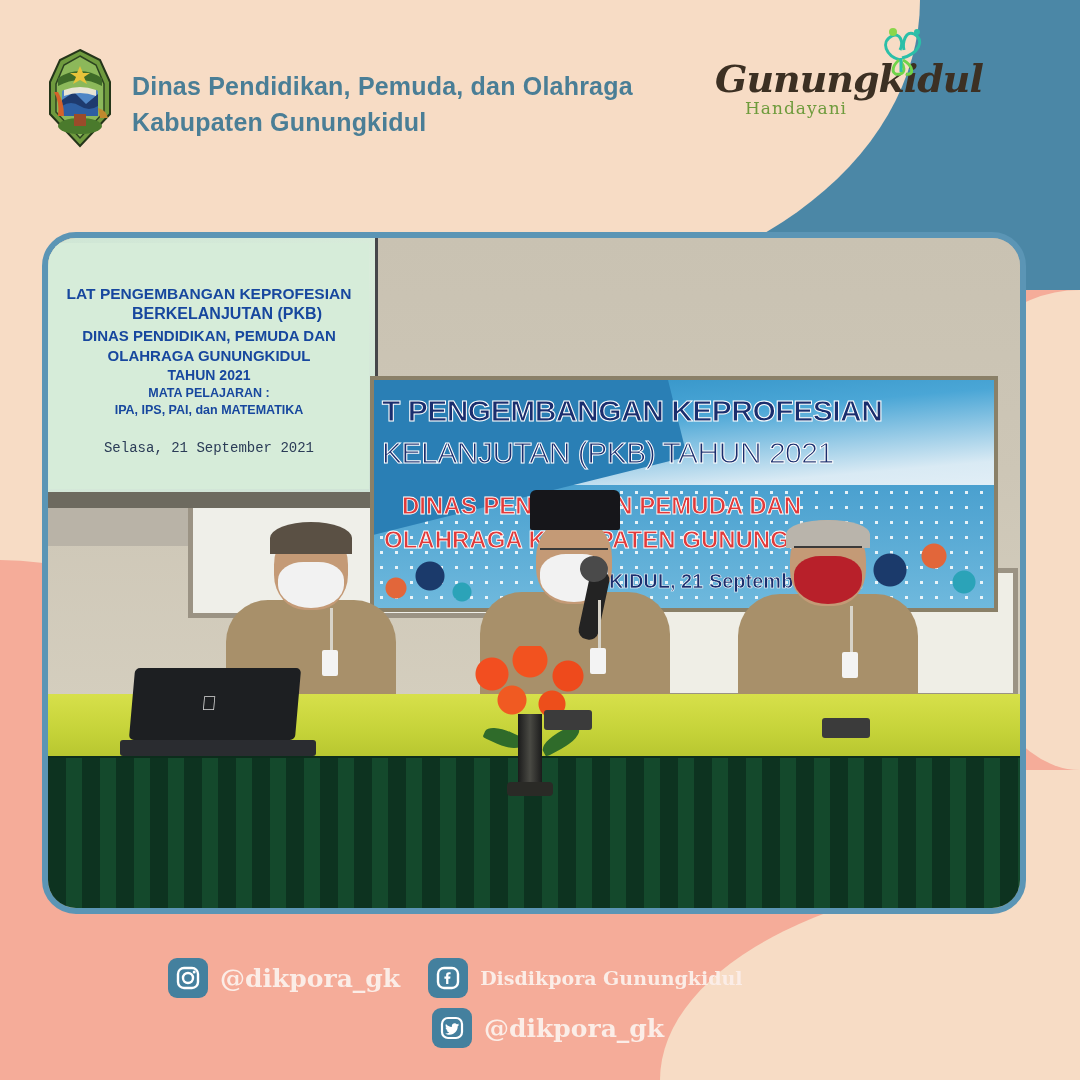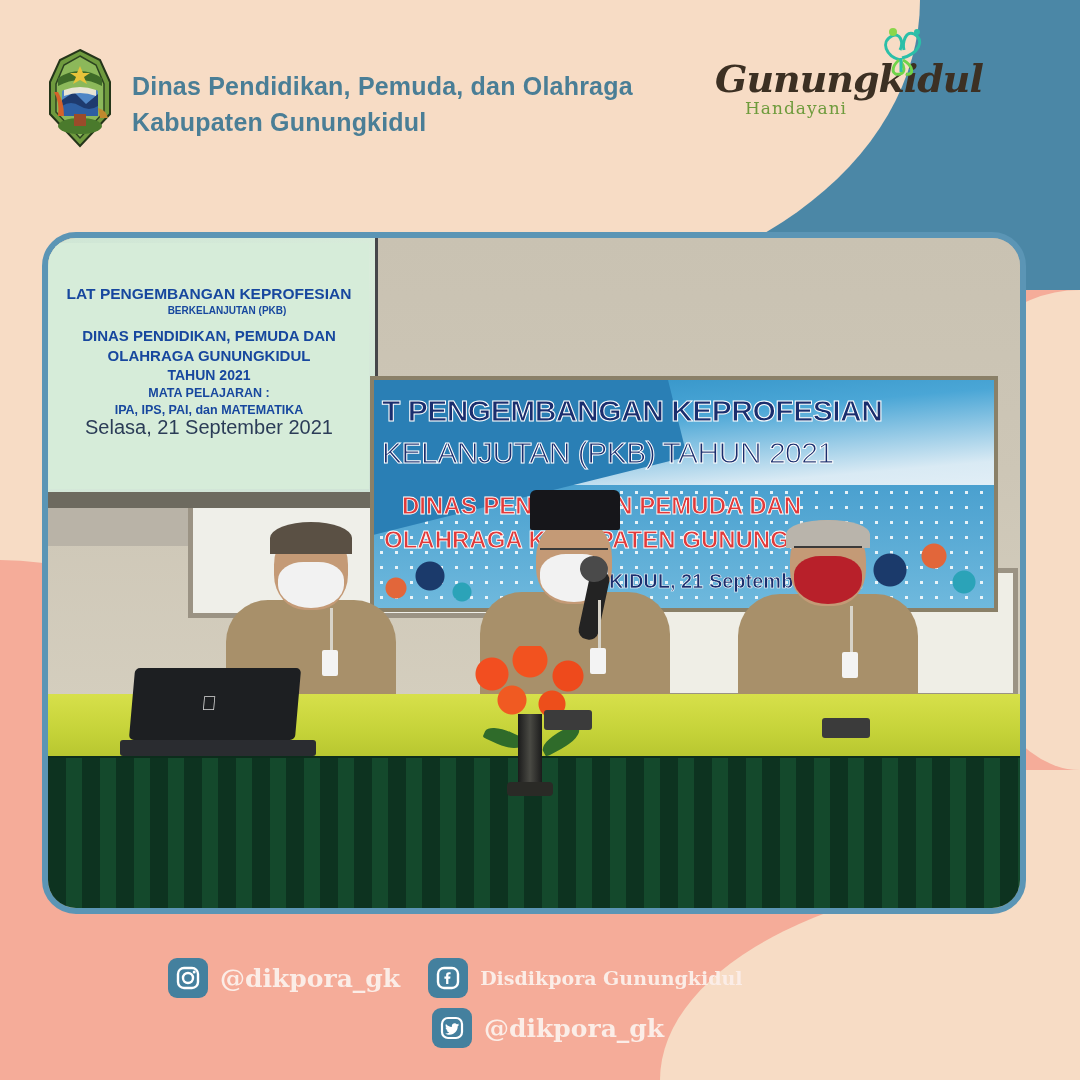--- a/index.html
+++ b/index.html
@@ -101,27 +101,27 @@
     background:linear-gradient(160deg,#cfe6d5 0%,#d9ecdb 40%,#cfe3d6 100%);
     border:3px solid #46464a;
   }
   .screen-inner{position:absolute;inset:6px;background:#d6ecd9;}
   .slide-txt{
     position:absolute;left:0;right:0;text-align:center;
     color:#17479E;font-weight:bold;font-family:"Liberation Sans",sans-serif;
   }
   .slide-pembukaan{top:14px;color:#5FA861;font-size:20px;letter-spacing:.5px;}
   .slide-l1{top:42px;font-size:15.5px;}
-  .slide-l2{top:62px;font-size:10px;padding-left:36px;}
+  .slide-l2{top:62px;font-size:16px;padding-left:36px;}
   .slide-l3{top:84px;font-size:15px;}
   .slide-l4{top:104px;font-size:15px;}
   .slide-l5{top:124px;font-size:14px;}
   .slide-l6{top:143px;font-size:12.5px;}
   .slide-l7{top:160px;font-size:12.5px;}
-  .slide-l8{top:173px;font-size:20px;color:#2b3c57;font-weight:normal;}
+  .slide-l8{top:197px;font-size:14px;color:#2b3c57;font-weight:normal;font-family:Liberation Mono, monospace;}
   .screen-shadow{position:absolute;left:-8px;top:254px;width:332px;height:16px;background:#6d6a5f;}
   
   .whiteboard{
     position:absolute;left:140px;top:170px;width:420px;height:200px;
     background:#efefe9;border:5px solid #9b9384;
   }
   .whiteboard2{
     position:absolute;left:560px;top:330px;width:400px;height:120px;
     background:#efeee6;border:5px solid #9b9384;
   }

